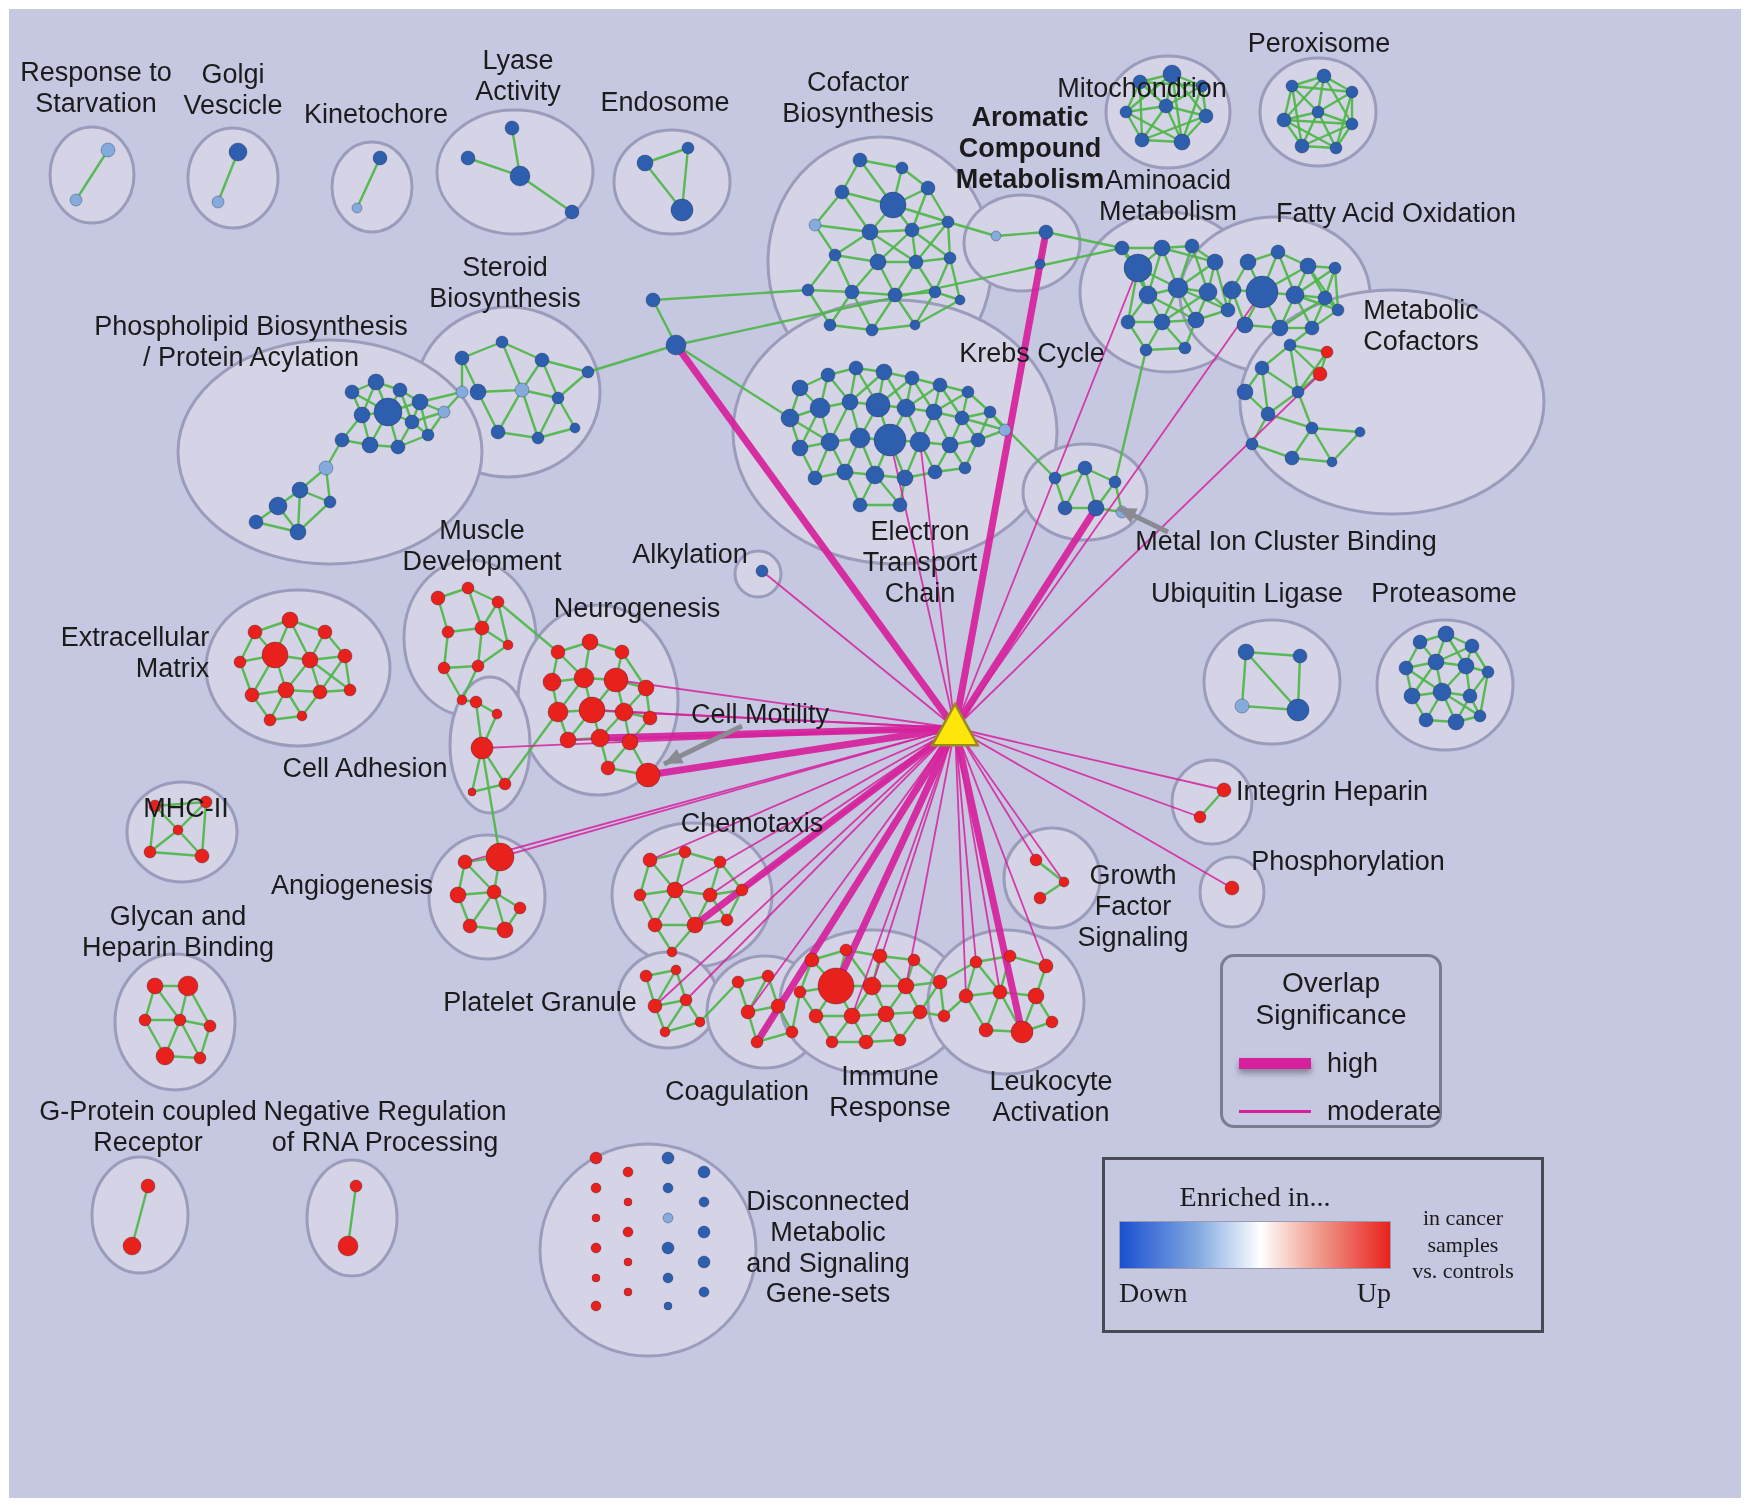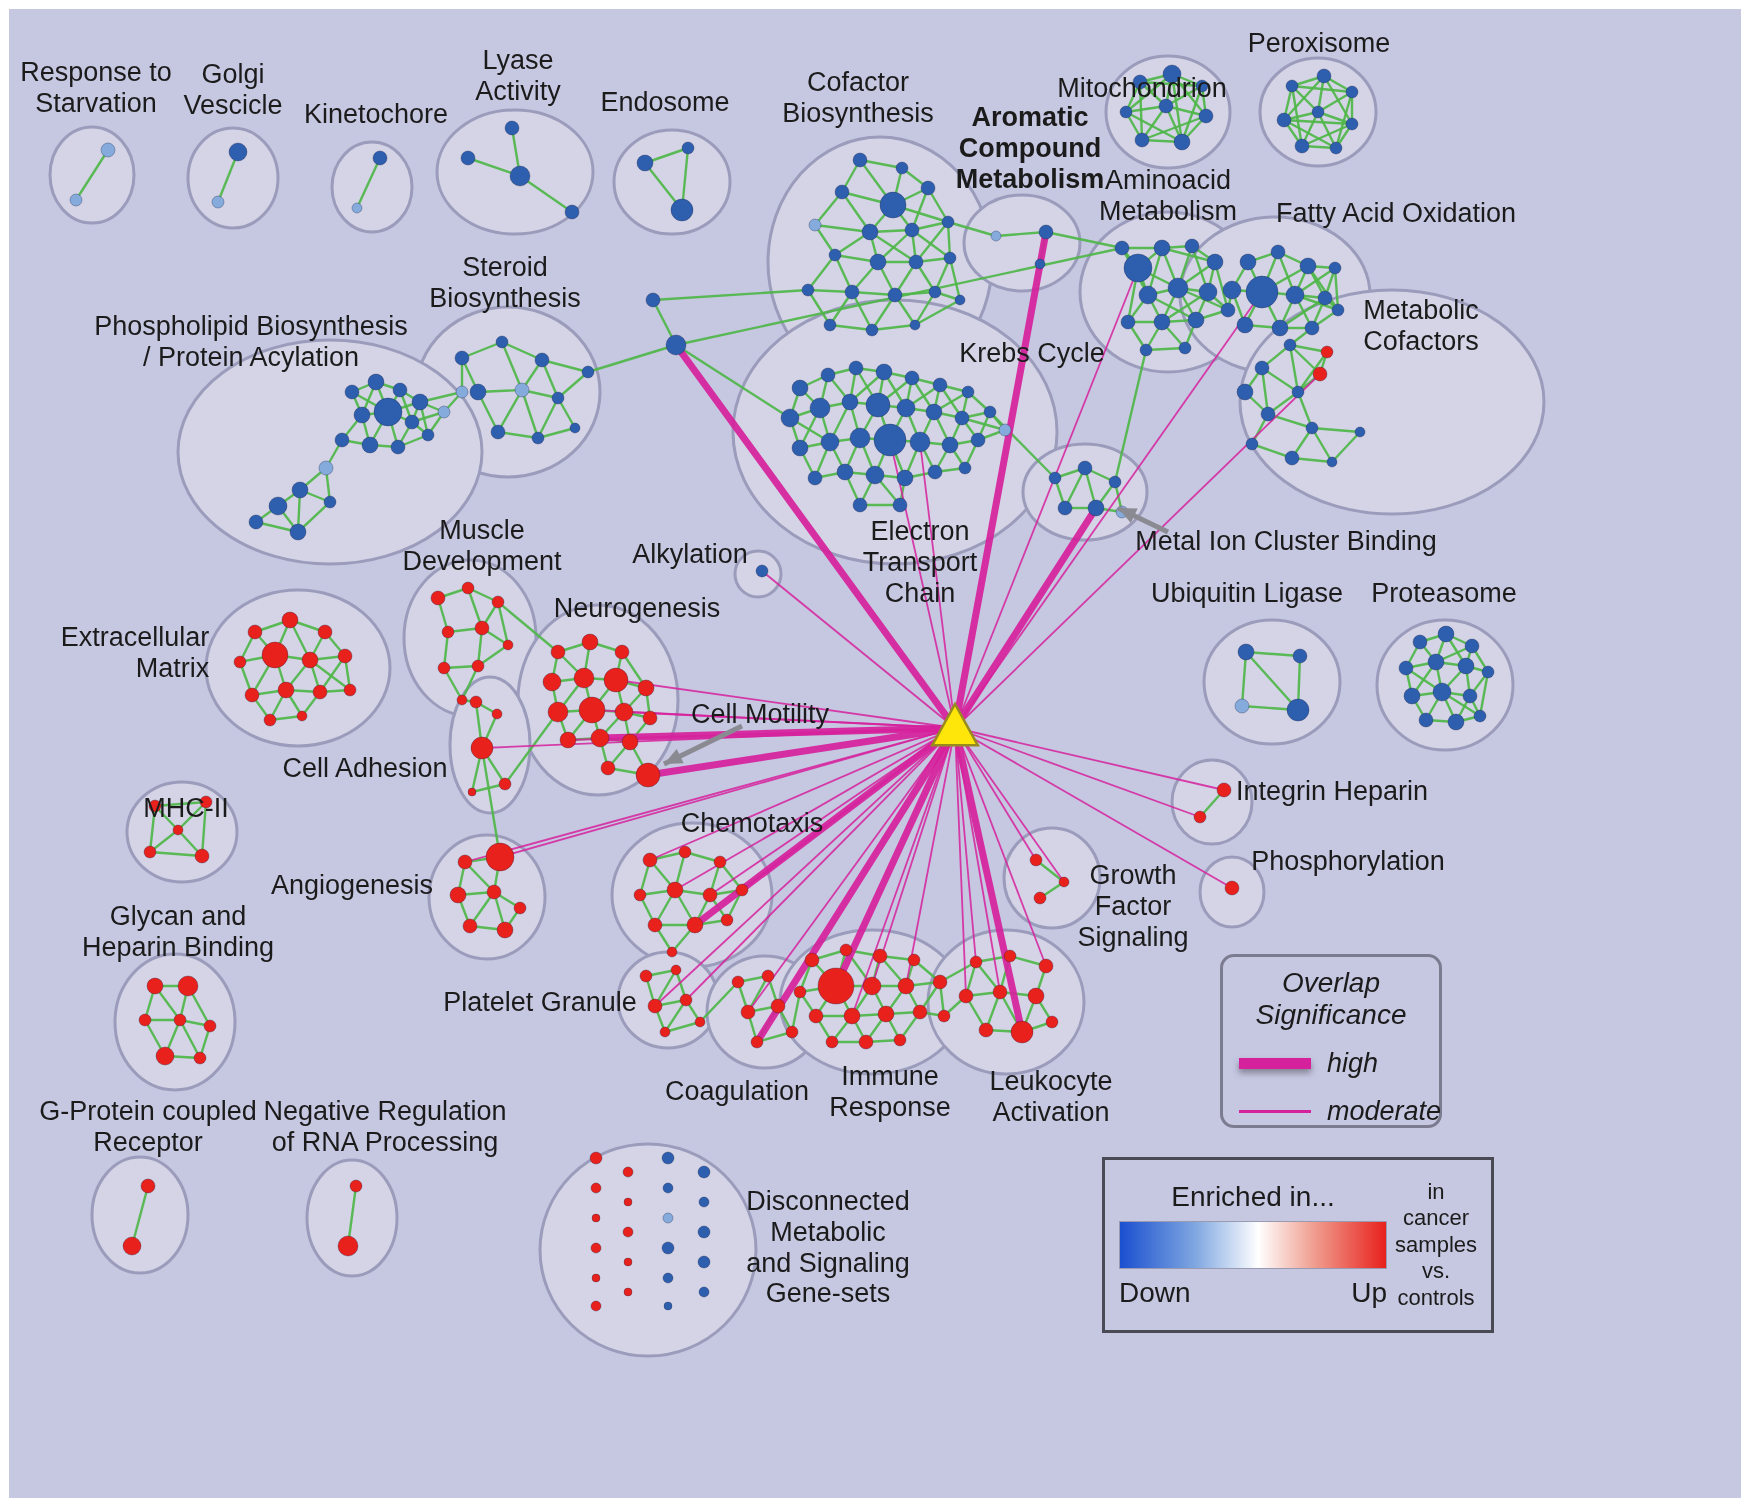--- a/index.html
+++ b/index.html
@@ -24,30 +24,30 @@
     white-space:pre-line; text-align:center;
     font-size:27px; line-height:1.14; color:#1b1b1b;
   }
   .hub-label {
     position:absolute; left:1080px; top:702px; transform:translate(-50%,-50%);
     white-space:pre-line; text-align:center; font-size:27px; line-height:1.14; color:#1b1b1b;
   }
   .legend { position:absolute; background:#c6c7e1; color:#1b1b1b; }
   .legend-overlap {
     left:1220px; top:954px; width:222px; height:174px;
-    border:3px solid #7b7c90; border-radius:14px; padding:10px 16px 0 16px;font-style:italic;
+    border:3px solid #7b7c90; border-radius:14px; padding:10px 16px 0 16px;
   }
   .lg-title { text-align:center; white-space:pre-line; font-size:28px; line-height:1.15; }
   .lg-row { display:flex; align-items:center; gap:16px; margin-top:17px; }
   .lg-line-high { width:72px; height:11px; background:#d6219c; box-shadow:0 4px 6px rgba(60,60,70,.5); flex:none; }
   .lg-line-mod { width:72px; height:3px; background:#d6219c; flex:none; }
   .lg-item { font-size:27px; }
   .legend-enriched {
-    left:1102px; top:1157px; width:392px; height:176px;
-    border:3px solid #4a4a55; padding:10px 14px; display:flex; align-items:center;
+    left:1102px; top:1157px; width:442px; height:176px;
+    border:3px solid #4a4a55; padding:10px 14px; display:flex; align-items:center;font-family:Liberation Serif, serif;
   }
   .enr-left { width:272px; }
   .enr-title { text-align:center; font-size:28px; }
   .gradient-bar {
     height:48px; margin-top:8px; border:1px solid #9a9ab0;
     background:linear-gradient(to right, #1a4fd0 0%, #7ea6e0 28%, #ffffff 52%, #f0a294 72%, #e8211c 100%);
   }
   .enr-ends { display:flex; justify-content:space-between; font-size:28px; margin-top:8px; }
   .enr-note { flex:1; text-align:center; font-size:22px; line-height:1.2; white-space:pre-line; margin-left:8px; }
 </style>

